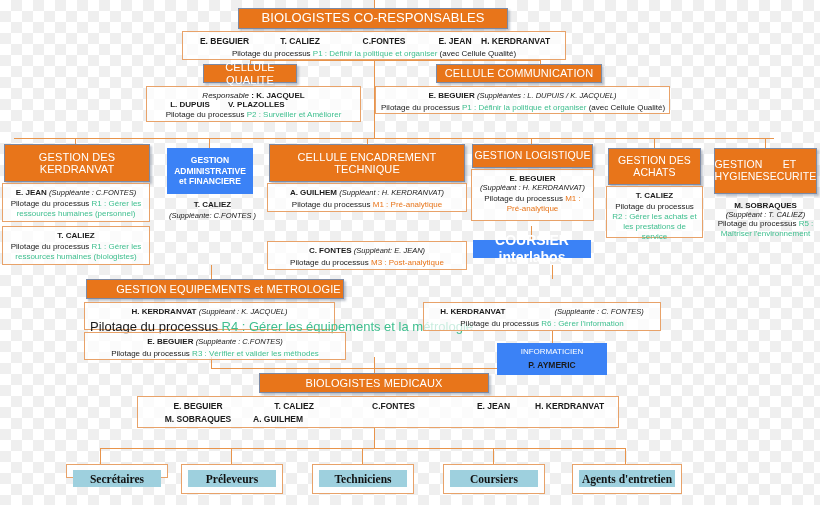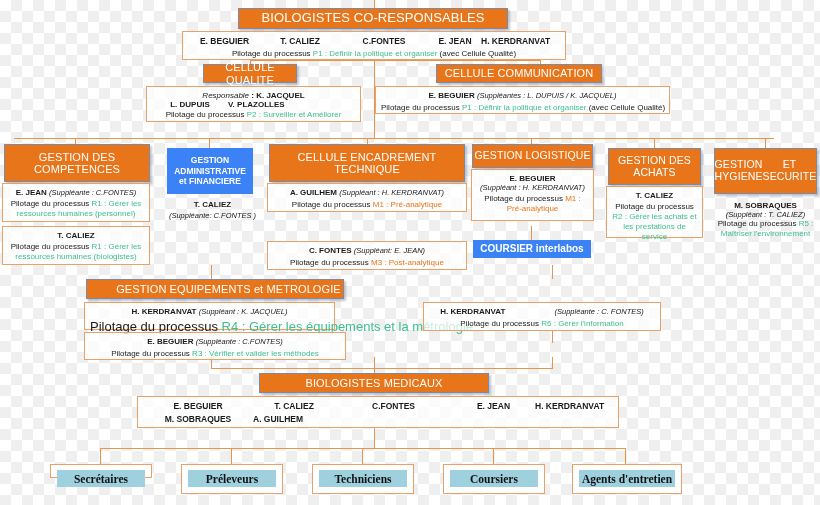--- a/index.html
+++ b/index.html
@@ -147,21 +147,21 @@
     </div>
     <div class="row" style="font-size:8px;margin-top:3px;">
       <span class="pil">Pilotage du processus</span>
       <span class="grn">P1 : Définir la politique et organiser</span>
       <span class="pil">(avec Cellule Qualité)</span>
     </div>
   </div>
 
   <div class="hdr" style="left:4px;top:144px;width:146px;height:38px;font-size:11px;flex-direction:column;">
     <span>GESTION DES</span>
-    <span>COMPETENCES</span>
+    <span>KERDRANVAT</span>
   </div>
   <div class="body" style="left:2px;top:183px;width:148px;height:39px;">
     <div class="row" style="font-size:8px;">
       <span class="nm">E. JEAN</span>
       <span class="it" style="font-size:7.5px;">(Suppléante : C.FONTES)</span>
     </div>
     <div style="font-size:8px;margin-top:2px;line-height:1.25;">
       <span class="pil">Pilotage du processus</span>
       <span class="grn">R1 :  Gérer les ressources humaines (personnel)</span>
     </div>
@@ -222,21 +222,21 @@
       <span class="nm">E. BEGUIER</span>
     </div>
     <div class="row" style="font-size:7.5px;">
       <span class="it">(Suppléant : H.  KERDRANVAT)</span>
     </div>
     <div style="font-size:8px;margin-top:2px;line-height:1.25;">
       <span class="pil">Pilotage du processus</span>
       <span class="org">M1 : Pré-analytique</span>
     </div>
   </div>
-  <div class="softbox" style="left:473px;top:240px;width:118px;height:18px;font-size:10px;font-weight:bold;">
+  <div class="softbox" style="left:473px;top:240px;width:118px;height:18px;font-size:14px;font-weight:bold;">
     <span>COURSIER  interlabos</span>
   </div>
 
   <div class="hdr" style="left:608px;top:148px;width:93px;height:37px;font-size:10.5px;flex-direction:column;">
     <span>GESTION DES</span>
     <span>ACHATS</span>
   </div>
   <div class="body" style="left:606px;top:186px;width:97px;height:52px;">
     <div class="row" style="font-size:8px;">
       <span class="nm">T. CALIEZ</span>
@@ -290,40 +290,44 @@
 
   <div class="body" style="left:423px;top:302px;width:238px;height:29px;">
     <div class="row" style="font-size:8px;">
       <span class="nm">H.  KERDRANVAT</span>
       <span class="it" style="font-size:7.5px;margin-left:47px;">(Suppléante : C. FONTES)</span>
     </div>
     <div class="row" style="font-size:8px;margin-top:3px;">
       <span class="pil">Pilotage du processus</span>
       <span class="grn">R6 : Gérer l'information</span>
     </div>
+  </div>
+  <div class="softbox" style="left:497px;top:343px;width:110px;height:32px;font-size:8px;">
+    <span>INFORMATICIEN</span>
+    <span style="color:#1a1a1a;font-weight:bold;font-size:8.5px;margin-top:3px;">P. AYMERIC</span>
   </div>
 
   <div class="hdr" style="left:259px;top:373px;width:230px;height:20px;font-size:11px;">
     <span>BIOLOGISTES  MEDICAUX</span>
   </div>
   <div class="body" style="left:137px;top:396px;width:482px;height:32px;">
     <div class="row" style="font-size:8.5px;display:flex;">
       <span class="nm" style="width:110px;">E. BEGUIER</span>
       <span class="nm" style="width:82px;">T. CALIEZ</span>
       <span class="nm" style="width:117px;">C.FONTES</span>
       <span class="nm" style="width:83px;">E. JEAN</span>
       <span class="nm">H.  KERDRANVAT</span>
     </div>
     <div class="row" style="font-size:8.5px;display:flex;margin-top:3px;">
       <span class="nm" style="width:110px;">M. SOBRAQUES</span>
       <span class="nm">A. GUILHEM</span>
     </div>
   </div>
 
-  <div class="bluebox" style="left:50px;top:464px;width:102px;height:14px;">
+  <div class="bluebox" style="left:66px;top:464px;width:102px;height:14px;">
     <div class="blueband">Secrétaires</div>
   </div>
   <div class="bluebox" style="left:181px;top:464px;width:102px;height:30px;">
     <div class="blueband">Préleveurs</div>
   </div>
   <div class="bluebox" style="left:312px;top:464px;width:102px;height:30px;">
     <div class="blueband">Techniciens</div>
   </div>
   <div class="bluebox" style="left:443px;top:464px;width:102px;height:30px;">
     <div class="blueband">Coursiers</div>

